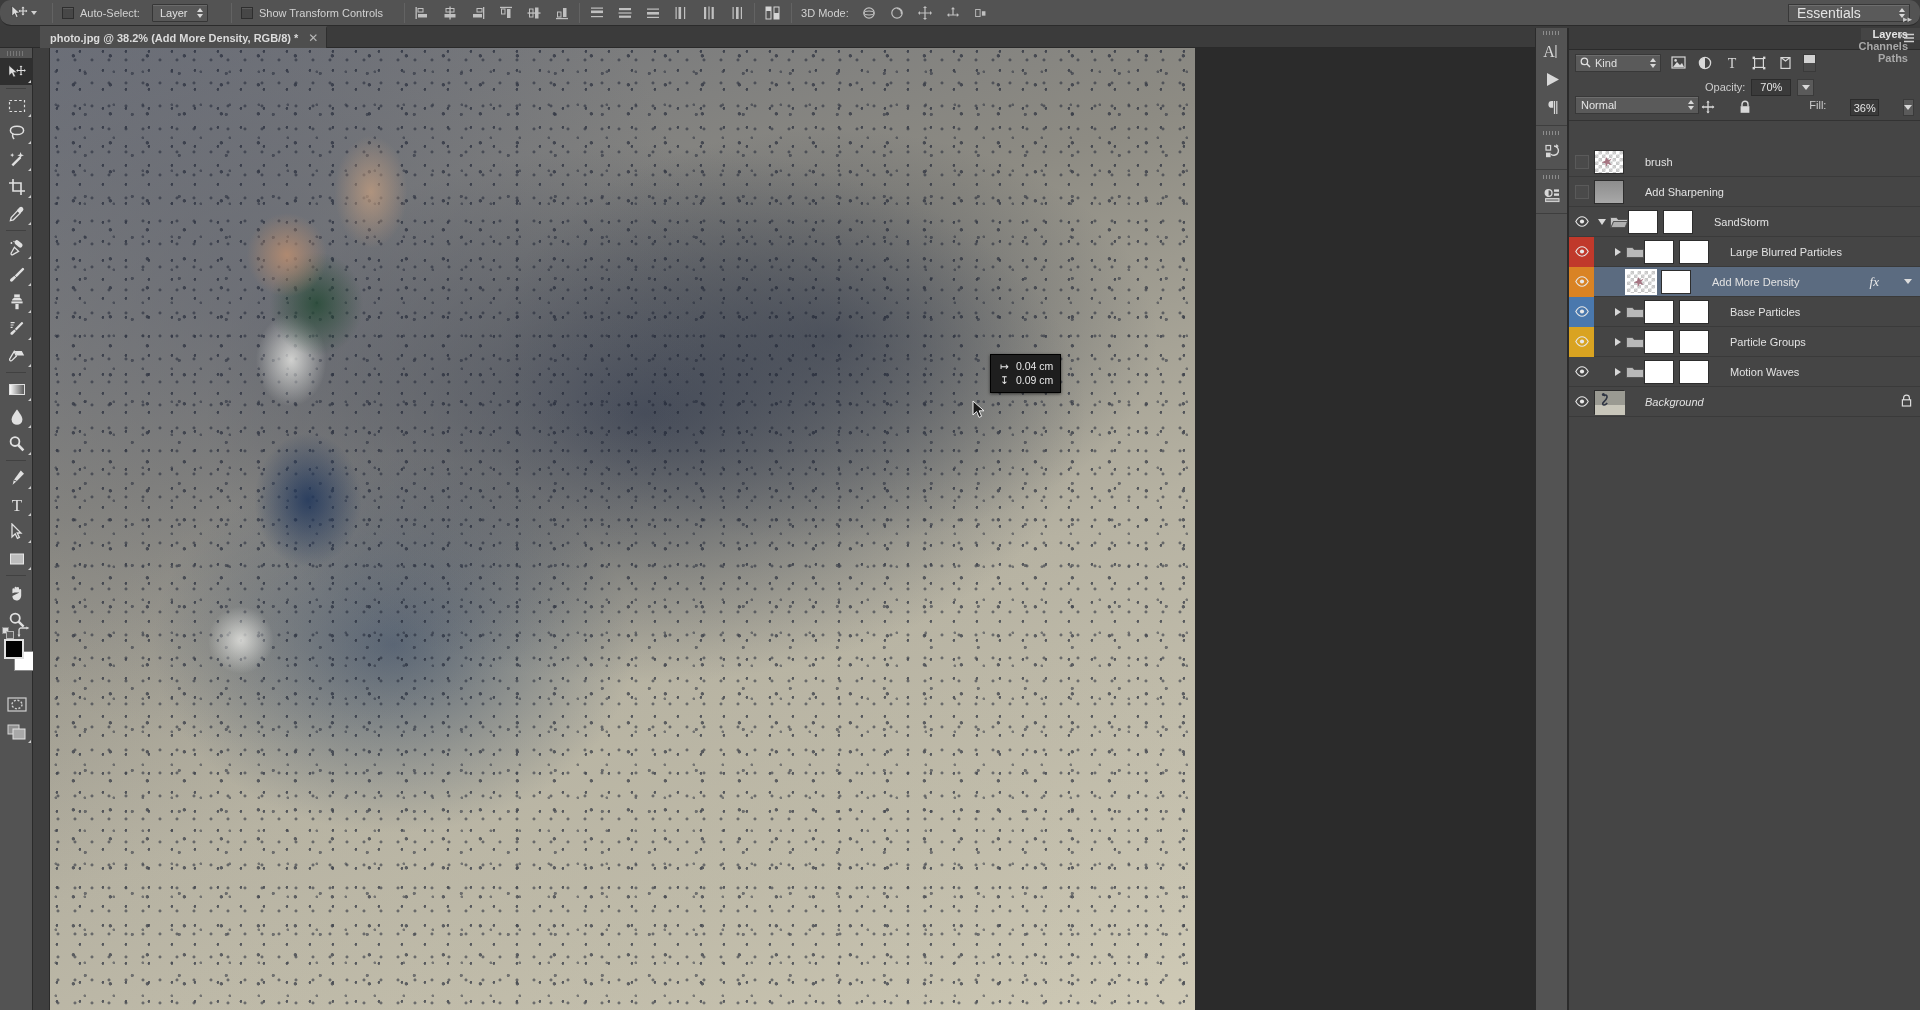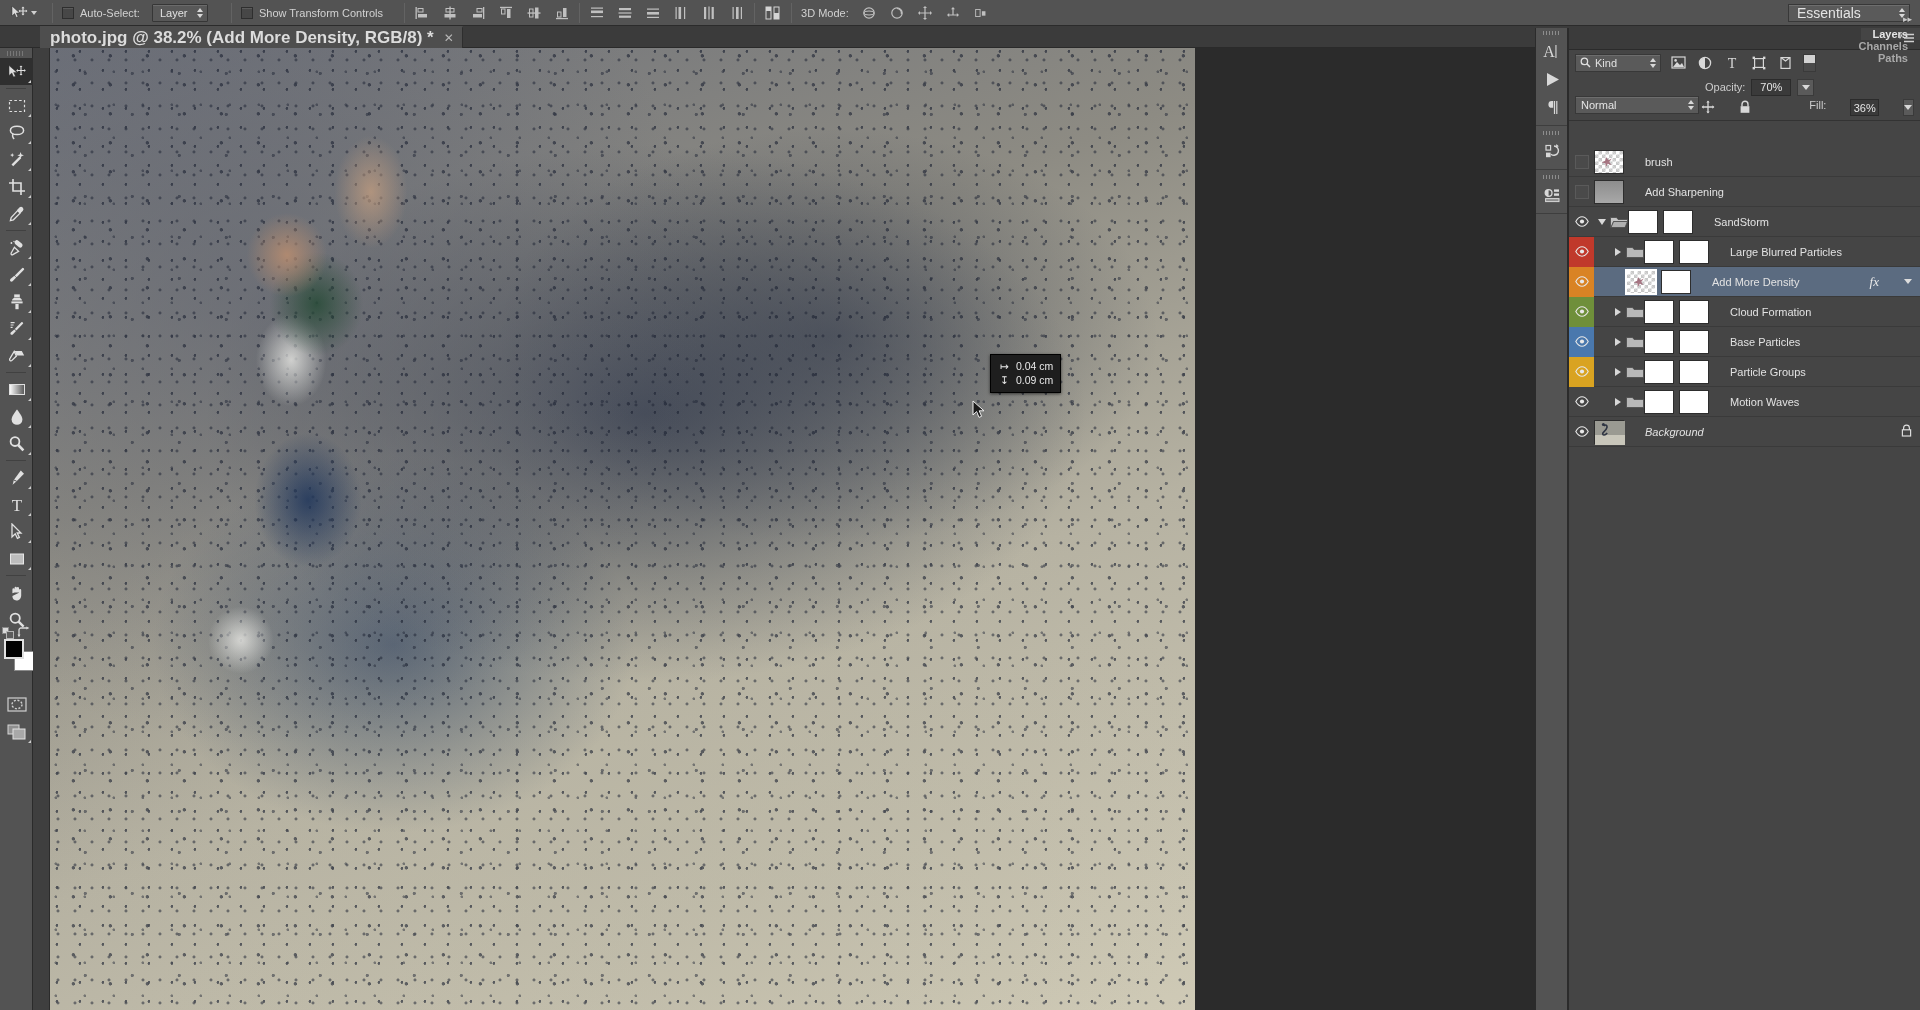--- a/index.html
+++ b/index.html
@@ -7,20 +7,21 @@
     font-family:"Liberation Sans", sans-serif; -webkit-font-smoothing:antialiased; }
 
   
   .app { position:relative; width:1920px; height:1010px; background:#3c3c3c; }
 
   
   .options-bar{
     position:absolute; left:0; top:0; width:1920px; height:26px;
     background:#535353; display:flex; align-items:center;
     border-bottom:1px solid #2b2b2b;
+    border-radius:11px;
   }
   .ob-sep{ width:1px; height:20px; background:#3e3e3e; margin:0 9px;
            border-right:1px solid #636363; }
   .tool-badge{ display:flex; align-items:center; gap:3px; padding:0 6px 0 10px;}
   .tool-badge svg{ display:block; }
   .ob-label{ color:#d2d2d2; font-size:11px; white-space:nowrap; }
   .ob-check{ width:12px; height:12px; background:#474747;
              border:1px solid #2e2e2e; box-shadow:inset 0 1px 0 #5c5c5c; margin-right:6px;}
   .ob-item{ display:flex; align-items:center; margin-right:12px;}
   .ob-select{
@@ -44,21 +45,21 @@
   }
 
   
   .tabbar{ position:absolute; left:0; top:26px; width:1920px; height:22px;
            background:#3b3b3b; border-bottom:1px solid #2a2a2a; }
   .doc-tab{
     position:absolute; left:40px; top:0; height:22px; background:#4e4e4e;
     display:flex; align-items:center; padding:0 8px 0 10px; gap:10px;
     border-right:1px solid #2e2e2e; border-top:2px solid #4e4e4e;
   }
-  .doc-tab .t{ color:#dcdcdc; font-size:17px; font-weight:bold; white-space:nowrap;}
+  .doc-tab .t{ color:#dcdcdc; font-size:11px; font-weight:bold; white-space:nowrap;}
   .doc-tab .x{ color:#b8b8b8; font-size:12px; line-height:1; cursor:pointer;}
 
   
   .toolbar{
     position:absolute; left:0; top:48px; width:33px; height:962px;
     background:#535353; border-right:1px solid #2b2b2b;
   }
   .tb-grip{ height:10px; background:
       repeating-linear-gradient(90deg,#777 0 1px,transparent 1px 3px);
       background-position:center; background-repeat:no-repeat;
@@ -829,39 +830,20 @@
             </svg>
           </span>
           <span class="thumb" style="margin-left:5px;background:#fff"></span>
           <span class="lname">Add More Density</span>
           <span class="rowend">
             <span class="fx">fx</span>
             <i style="width:0;height:0;border-left:4px solid transparent;border-right:4px solid transparent;border-top:5px solid #ddd;display:inline-block"></i>
           </span>
         </div>
         <div class="layer">
-          <div class="eyecol" style="background:#6f8f3a">
-            <svg width="14" height="11" viewBox="0 0 14 11">
-              <path d="M7 .8 C10.6.8 13.2 5.5 13.2 5.5 S10.6 10.2 7 10.2 .8 5.5 .8 5.5 3.4.8 7 .8z" fill="none" stroke="#e8e8e8" stroke-width="1.1"></path>
-              <circle cx="7" cy="5.5" r="2.1" fill="#e8e8e8"></circle>
-            </svg>
-          </div>
-          <span style="width:16px;flex:0 0 16px"></span>
-          <span class="arrowcell">
-            <i class="tri"></i>
-          </span>
-          <span class="folder"><svg width="18" height="14" viewBox="0 0 18 14">
-              <path d="M0.5 12.5 V2.5 h6 l1.6 2 h9.4 v8z" fill="#b8b8b8" stroke="#4a4a4a" stroke-width=".8"></path>
-            </svg></span>
-          <span class="thumb"></span>
-          <span class="thumb" style="margin-left:5px;background:#fff"></span>
-          <span class="lname">Cloud Formation</span>
-          <span class="rowend"></span>
-        </div>
-        <div class="layer">
           <div class="eyecol" style="background:#4a78ad">
             <svg width="14" height="11" viewBox="0 0 14 11">
               <path d="M7 .8 C10.6.8 13.2 5.5 13.2 5.5 S10.6 10.2 7 10.2 .8 5.5 .8 5.5 3.4.8 7 .8z" fill="none" stroke="#e8e8e8" stroke-width="1.1"></path>
               <circle cx="7" cy="5.5" r="2.1" fill="#e8e8e8"></circle>
             </svg>
           </div>
           <span style="width:16px;flex:0 0 16px"></span>
           <span class="arrowcell">
             <i class="tri"></i>
           </span>

